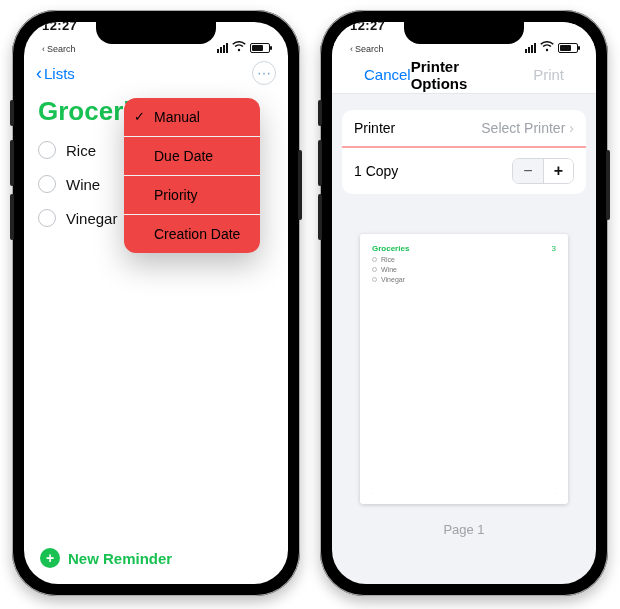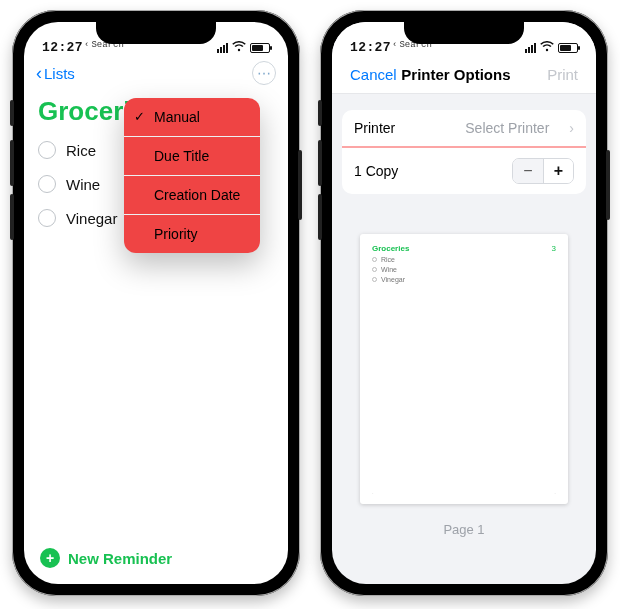--- a/index.html
+++ b/index.html
@@ -29,21 +29,21 @@
   .side-btn { position: absolute; background:#222; border-radius:2px; }
   .side-btn.sl1 { left:-2px; top:90px; width:4px; height:26px; }
   .side-btn.sl2 { left:-2px; top:130px; width:4px; height:46px; }
   .side-btn.sl3 { left:-2px; top:184px; width:4px; height:46px; }
   .side-btn.sr  { right:-2px; top:140px; width:4px; height:70px; }
 
   .statusbar {
     height: 34px; display:flex; justify-content:space-between; align-items:flex-end;
     padding: 0 18px 2px; font-size: 12px; font-weight:600; color:#111;
   }
-  .sb-left { display:flex; flex-direction:row; line-height:1; gap:1px;font-family:Liberation Mono, monospace; }
+  .sb-left { display:flex; flex-direction:column; line-height:1; gap:13px; }
   .sb-time { font-size:13px; letter-spacing:.4px; }
   .sb-back { font-size:9px; font-weight:400; color:#333; }
   .sb-back::before { content:"‹"; margin-right:2px; }
   .sb-right { display:flex; align-items:center; gap:4px; }
   .sig-bars { display:flex; align-items:flex-end; gap:1px; }
   .sig-bars span { width:2px; background:#111; display:block; }
   .sig-bars span:nth-child(1){height:4px;} .sig-bars span:nth-child(2){height:6px;}
   .sig-bars span:nth-child(3){height:8px;} .sig-bars span:nth-child(4){height:10px;}
   .wifi { font-size:11px; }
   .batt { width:20px; height:10px; border:1px solid #111; border-radius:2px; position:relative; }
@@ -67,28 +67,28 @@
   }
   .sort-menu .mi { padding:11px 14px 11px 30px; font-size:14px; border-bottom:1px solid #eef0f2; position:relative; }
   .sort-menu .mi:last-child { border-bottom:none; }
   .sort-menu .mi.sel::before { content:"✓"; position:absolute; left:10px; top:11px; font-size:13px; }
 
   .l-footer { position:absolute; left:0; right:0; bottom:0; padding:12px 16px 16px; display:flex; align-items:center; gap:8px; color:#18c152; font-weight:600; font-size:15px; }
   .plus-circ { width:20px; height:20px; border-radius:50%; background:#18c152; color:#fff; display:flex; align-items:center; justify-content:center; font-size:14px; line-height:1; }
 
   
   .r-screen .screen-body { background:#f2f3f6; height:100%; }
-  .r-nav { height:38px; display:flex; align-items:center; justify-content:space-between; padding:0 18px; background:#fff; border-bottom:1px solid #e6e7ea; }
+  .r-nav { height:38px; display:flex; align-items:center; justify-content:space-between; padding:0 32px; background:#fff; border-bottom:1px solid #e6e7ea; }
   .r-cancel { color:#007aff; font-size:15px; }
   .r-title { font-size:15px; font-weight:600; }
   .r-print { color:#c3c6cc; font-size:15px;margin-left:32px; }
   .group { margin:16px 10px 0; background:#fff; border-radius:10px; overflow:hidden; }
   .grow { display:flex; align-items:center; justify-content:space-between; padding:10px 12px; font-size:14px; border-bottom:2px solid #fca5a5; }
   .grow:last-child { border-bottom:none; }
-  .muted { color:#9ea2a9; display:flex; align-items:center; gap:20px; }
+  .muted { color:#9ea2a9; display:flex; align-items:center; gap:4px; }
   .chev-r { color:#c3c6cc; font-size:14px; }
   .stepper { display:flex; border:1px solid #d6d9de; border-radius:7px; overflow:hidden; }
   .stepper button { width:30px; height:24px; background:#f3f4f7; border:none; font-size:16px; color:#555; }
   .stepper button.plus { background:#fff; border-left:1px solid #d6d9de; font-weight:600; color:#111; }
 
   .preview-wrap { margin:40px 28px 0; }
   .page-thumb { width:100%; aspect-ratio: .77; background:#fff; border-radius:3px; box-shadow:0 1px 4px rgba(0,0,0,.18); padding:10px 12px; font-size:7px; position:relative; }
   .pt-title { color:#18c152; font-weight:700; font-size:8px; }
   .pt-count { position:absolute; top:10px; right:12px; color:#18c152; font-size:8px; }
   .pt-row { display:flex; align-items:center; gap:4px; margin-top:3px; color:#777; }
@@ -155,23 +155,23 @@
           <span>Wine</span>
         </div>
         <div class="row">
           <div class="radio"></div>
           <span>Vinegar</span>
         </div>
       </div>
 
       <div class="sort-menu">
         <div class="mi sel">Manual</div>
-        <div class="mi">Due Title</div>
+        <div class="mi">Due Date</div>
+        <div class="mi">Priority</div>
         <div class="mi">Creation Date</div>
-        <div class="mi">Priority</div>
       </div>
 
       <div class="l-footer">
         <div class="plus-circ">+</div>
         <span>New Reminder</span>
       </div>
     </div>
   </div>
 
   <div class="phone r-screen">

